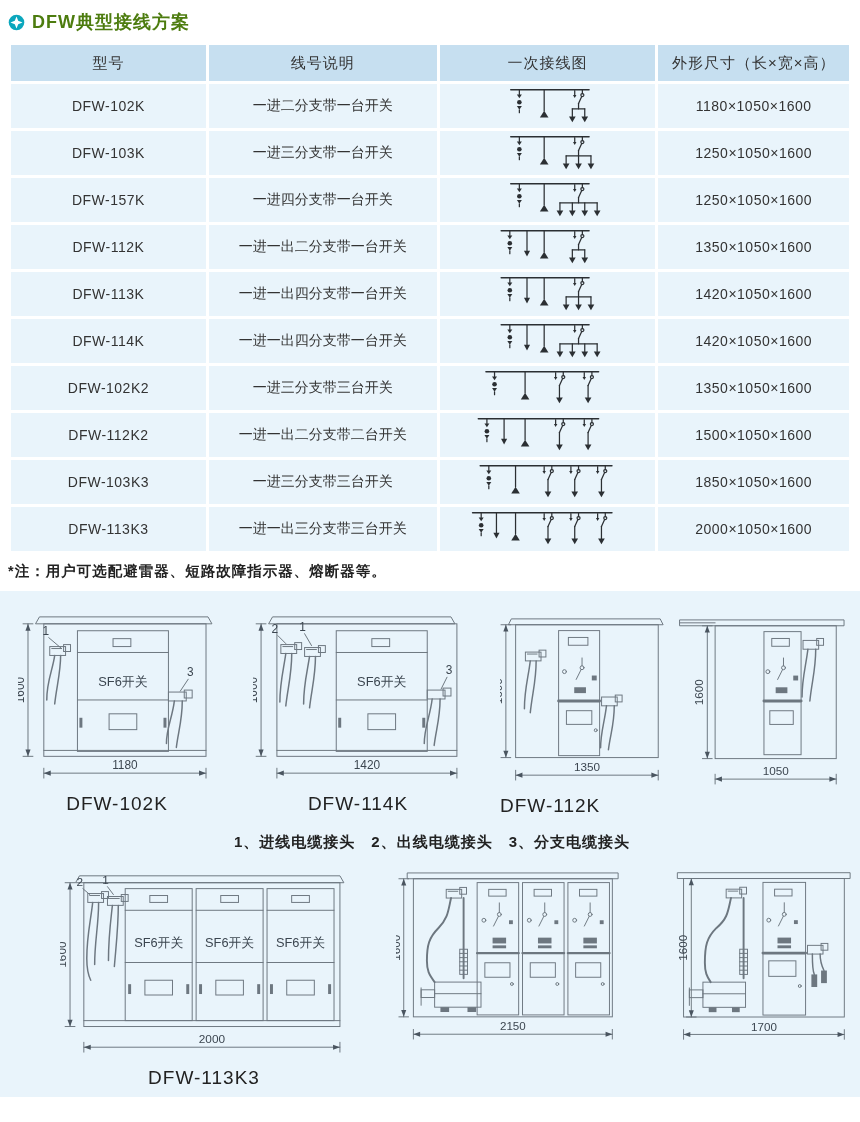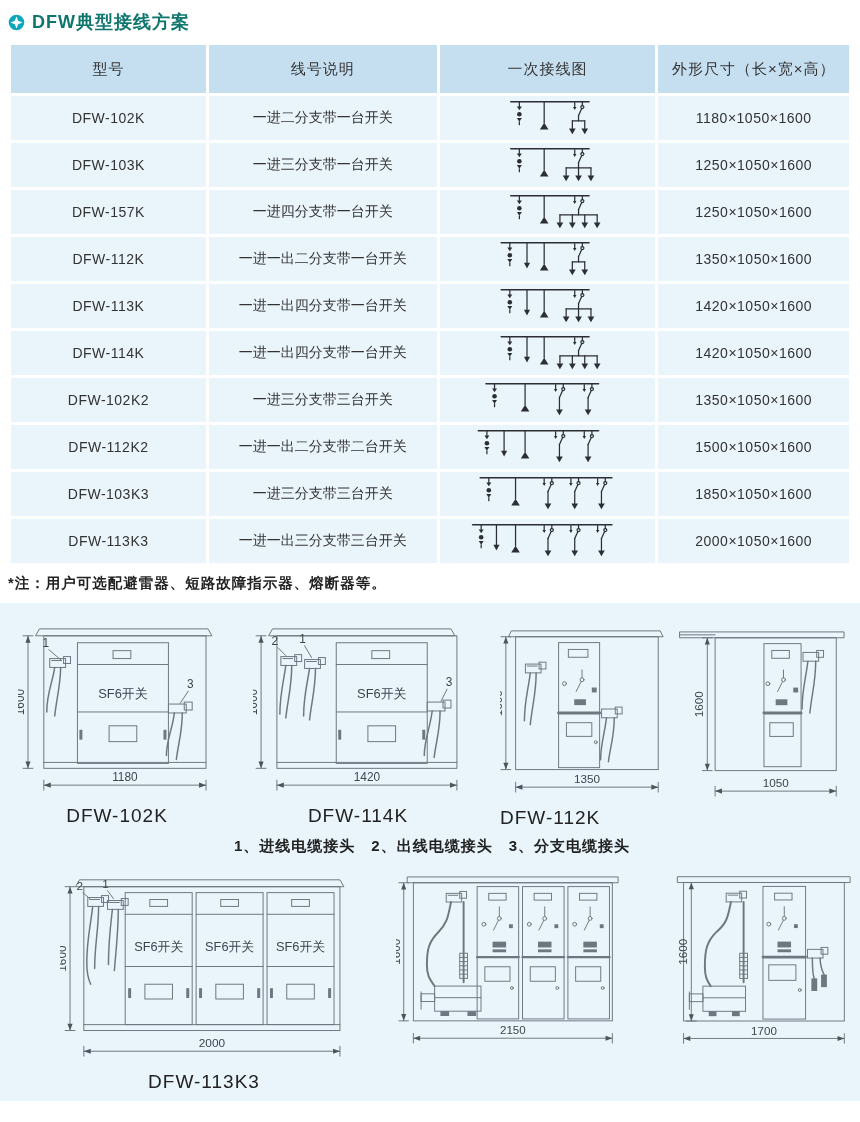--- a/index.html
+++ b/index.html
@@ -1,39 +1,39 @@
 <!DOCTYPE html>
 <html><head>
 <meta charset="utf-8">
 <style>
   * { box-sizing: border-box; }
   html,body { margin:0; padding:0; background:#ffffff; }
   body { width:860px; font-family:"Liberation Sans", sans-serif; color:#333; }
   .page { width:860px; min-height:1122px; padding:6px 8px 0 8px; }
 
   .sec-head { display:flex; align-items:center; gap:7px; margin:4px 0 8px 0; }
-  .sec-head h2 { font-size:18px; font-weight:bold; color:#0f766e; margin:0; letter-spacing:1px; }
+  .sec-head h2 { font-size:18px; font-weight:bold; color:#4d7c0f; margin:0; letter-spacing:1px; }
   .sec-icon svg { display:block; }
 
   table.wiring { border-collapse:separate; border-spacing:3px; width:100%; table-layout:fixed; }
-  table.wiring th { background:#c6dff0; height:48px; font-size:15px; font-weight:normal; color:#333; letter-spacing:1px; }
+  table.wiring th { background:#c6dff0; height:36px; font-size:15px; font-weight:normal; color:#333; letter-spacing:1px; }
   table.wiring td { background:#e9f4fb; height:40px; text-align:center; vertical-align:middle; font-size:14px; color:#333; padding:1px 2px; }
   td.model, td.dims { font-size:15px; letter-spacing:0.5px; }
   td.diagram svg { display:block; margin:0 auto; }
 
   .note { margin:8px 0 10px 0; font-size:14.5px; font-weight:bold; color:#222; letter-spacing:1px; }
 
   .outline { background:#e9f4fb; margin:4px -8px 0 -8px; padding:16px 14px 8px 18px; }
   .draw-row { display:flex; align-items:flex-start; }
   .draw-row.r1 { justify-content:space-between; }
   .draw-row.r2 { justify-content:flex-start; gap:48px; padding-left:42px; margin-top:6px; }
   figure.draw-fig { margin:0; text-align:center; }
   .draw-caption { font-size:19px; color:#222; margin-top:2px; letter-spacing:1px; }
   .pair .pair-svgs { display:flex; gap:10px; align-items:flex-start;justify-content:space-between; }
-  .legend { text-align:center; font-size:15px; font-weight:bold; color:#222; margin:8px 0 12px 0; letter-spacing:1px; }
+  .legend { text-align:center; font-size:15px; font-weight:bold; color:#222; margin:16px 0 12px 0; letter-spacing:1px; }
   svg text { stroke:none; }
 </style>
 </head>
 <body>
 
 <div class="page">
 
   <div class="sec-head">
     <span class="sec-icon">
       <svg width="17" height="17" viewBox="0 0 24 24">

